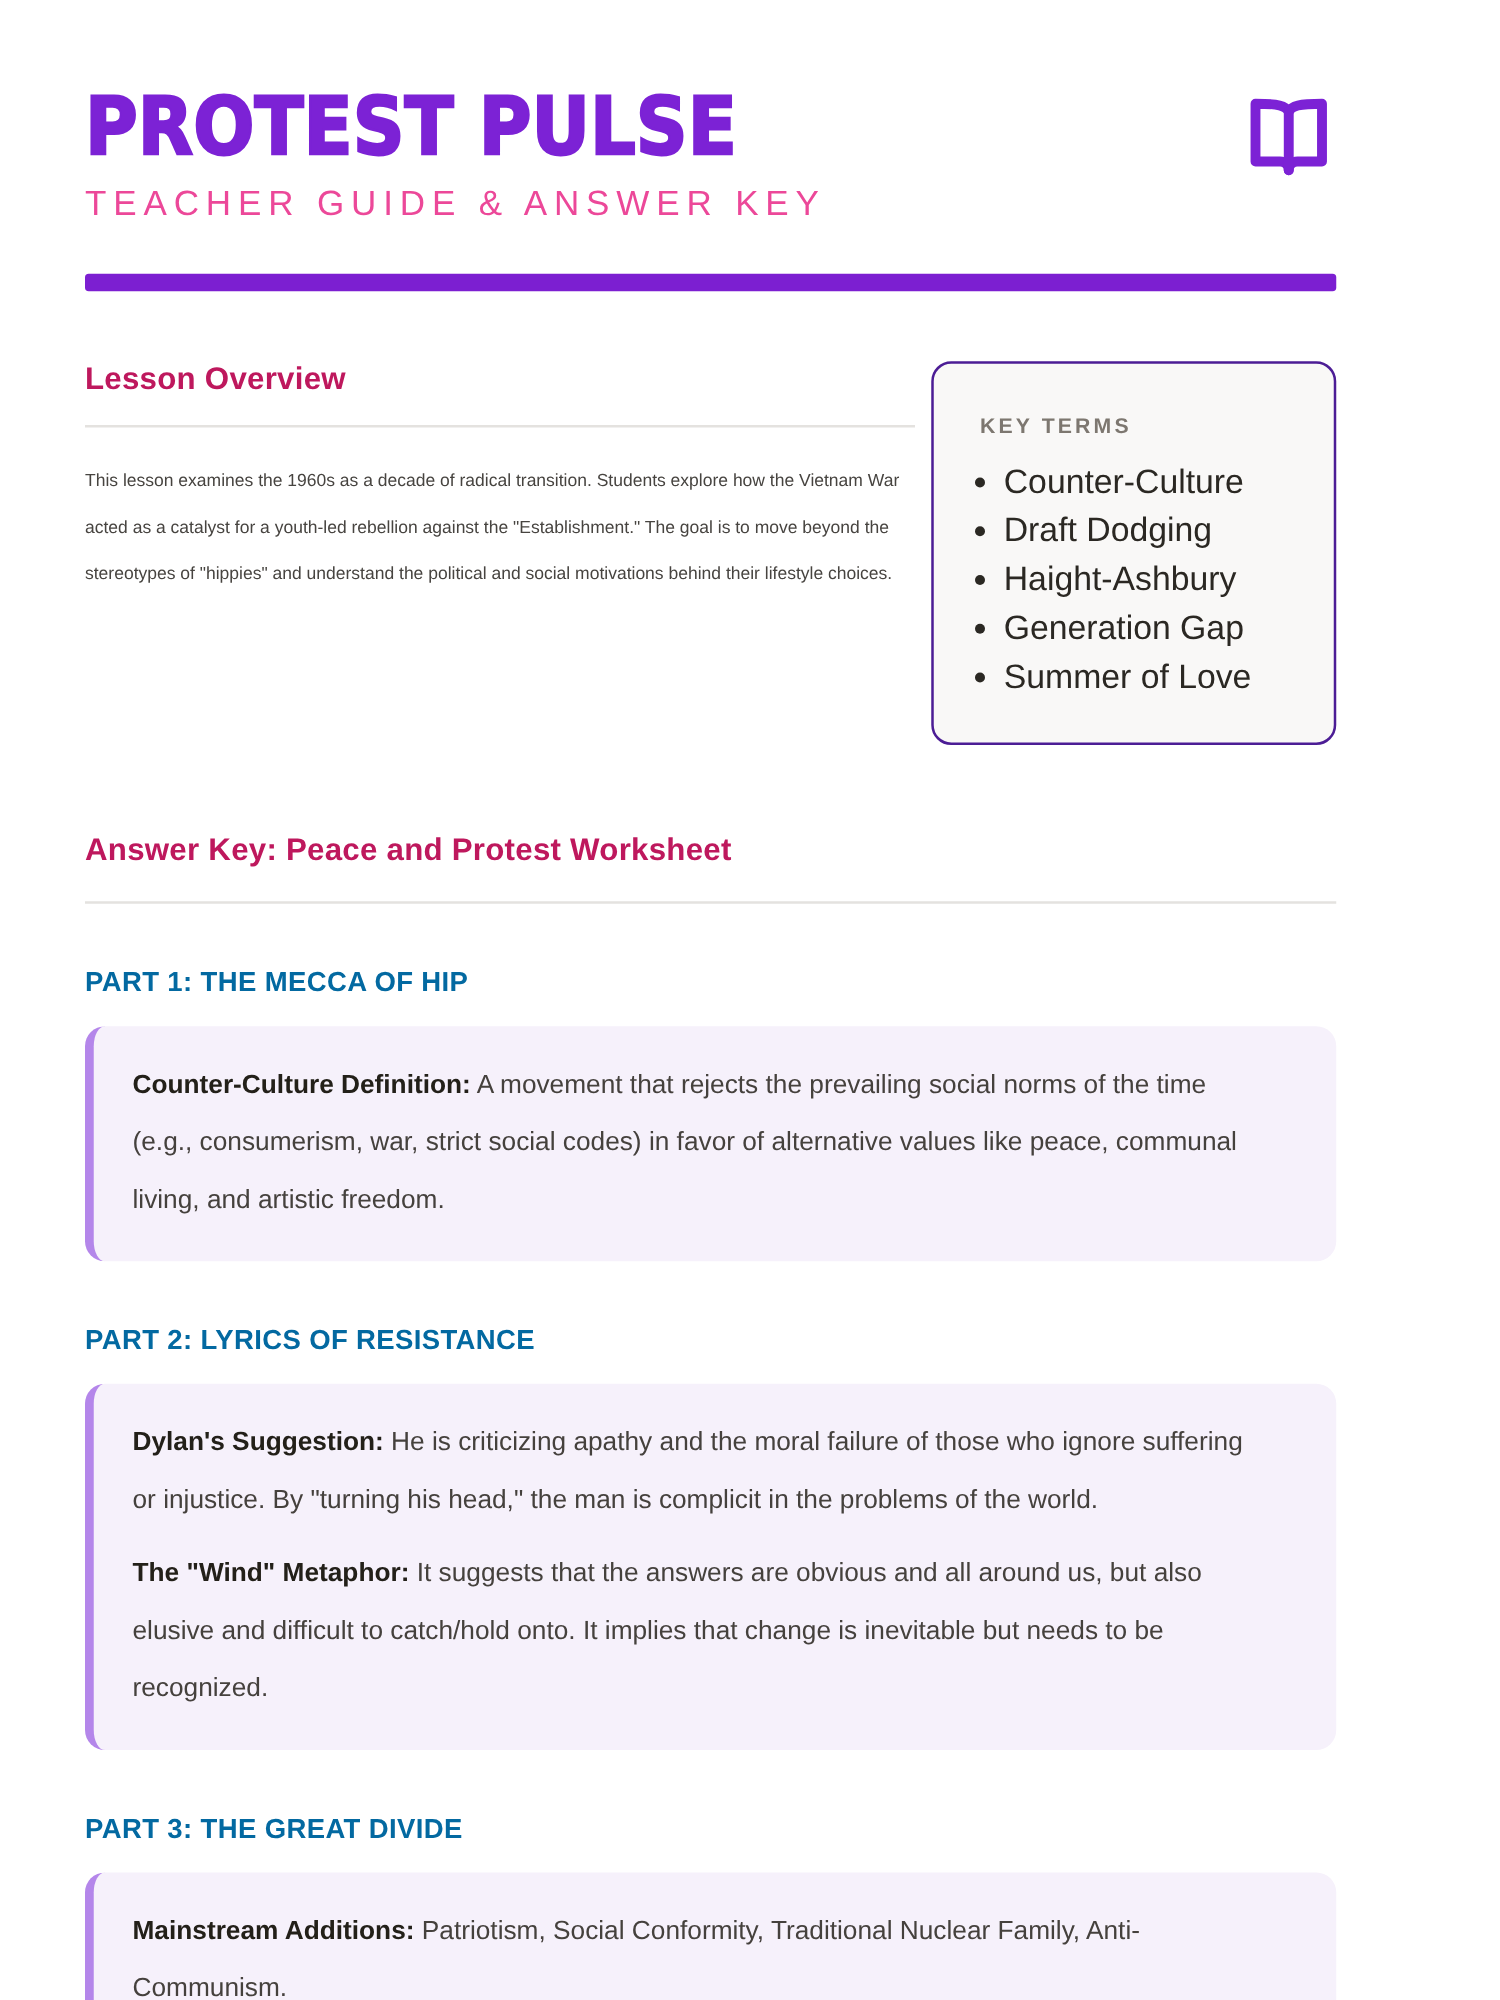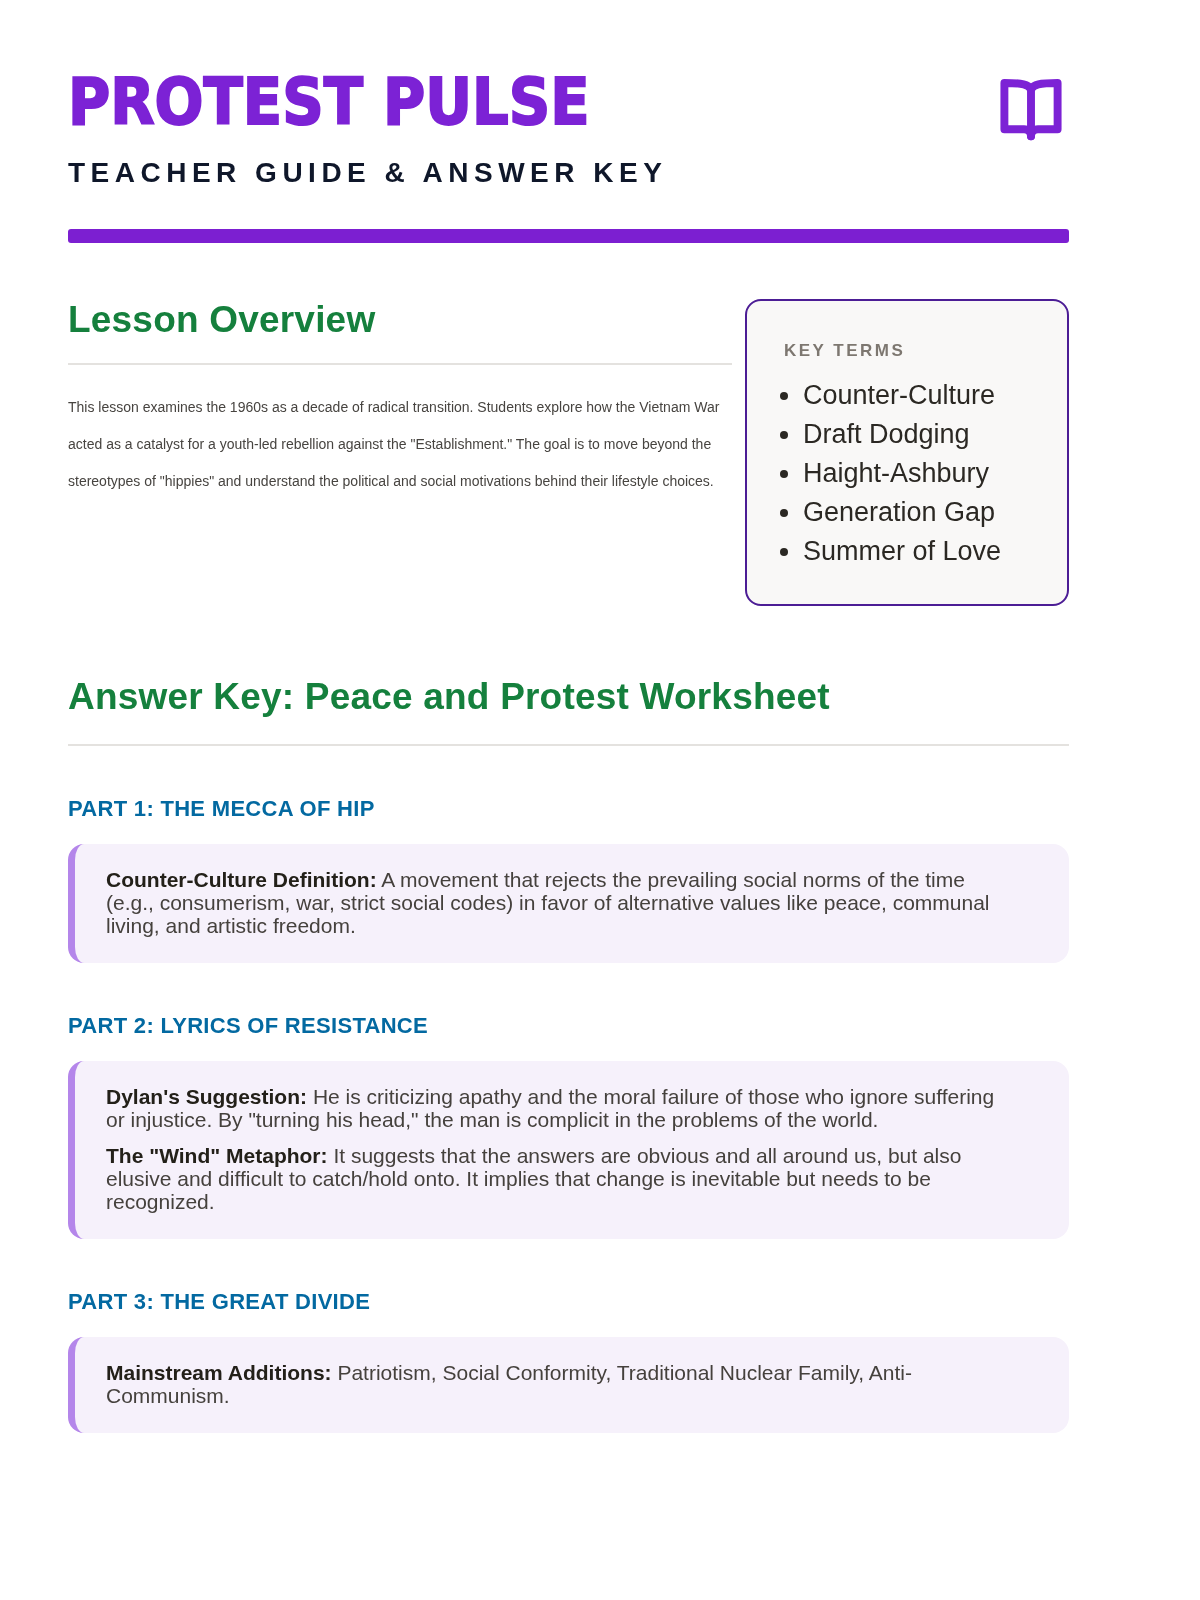--- a/index.html
+++ b/index.html
@@ -10,49 +10,49 @@
   }
   
   .header{display:flex;justify-content:space-between;align-items:flex-start;}
   .doc-title{
     margin:0;font-family:"DejaVu Sans",sans-serif;font-weight:bold;
     font-size:64px;line-height:1;color:#7c22d5;letter-spacing:0;
     -webkit-text-stroke:2px #7c22d5;
     transform:scaleX(0.9);transform-origin:left center;white-space:nowrap;
   }
   .doc-subtitle{
-    margin-top:23px;font-size:28px;font-weight:700;letter-spacing:5.5px;
-    color:#0f172a;white-space:nowrap;
+    margin-top:13px;font-size:28px;font-weight:400;letter-spacing:5.5px;
+    color:#ec4899;white-space:nowrap;
   }
   .book-icon{width:76px;height:76px;margin-top:0;flex:0 0 auto;}
   
   .accent-bar{margin-top:40px;height:14px;background:#7c1fd1;border-radius:3px;}
   
   .overview{display:flex;margin-top:56px;align-items:flex-start;}
   .overview-left{width:664px;}
-  .h2{margin:0;font-size:37px;font-weight:bold;color:#15803d;letter-spacing:0.2px;}
+  .h2{margin:0;font-size:25px;font-weight:bold;color:#be185d;letter-spacing:0.2px;}
   .rule{margin-top:22px;height:2px;background:#e4e2df;border:0;}
   .overview-left p{margin:24px 0 0;font-size:14px;line-height:37px;color:#474440;}
   .keyterms{
     margin-left:auto;width:324px;box-sizing:border-box;background:#f9f8f7;
     border:2px solid #4c1d95;border-radius:16px;padding:40px 22px 28px 37px;
   }
   .kt-heading{font-size:17px;font-weight:bold;letter-spacing:2.5px;color:#7d7770;}
   .keyterms ul{margin:20px 0 0;padding-left:19px;color:#2b2823;}
   .keyterms li{font-size:27px;line-height:28px;margin-bottom:11px;}
   
   .answer-key{margin-top:70px;}
   .rule.full{margin-top:26px;}
   .part{margin-top:50px;}
   .part-title{margin:0;font-size:22px;font-weight:bold;color:#0369a1;letter-spacing:0.3px;}
   .answer-box{
     margin-top:22px;background:#f6f1fb;border-left:7px solid #b486ea;
     border-radius:16px;padding:24px 66px 26px 31px;
   }
-  .answer-box p{margin:0;font-size:21px;line-height:23px;color:#45413d;}
+  .answer-box p{margin:0;font-size:21px;line-height:46px;color:#45413d;}
   .answer-box p + p{margin-top:13px;}
   .answer-box strong{color:#232019;font-weight:bold;}
 </style>
 </head>
 <body>
 
 <div class="page">
 
   <div class="header">
     <div class="title-block">

